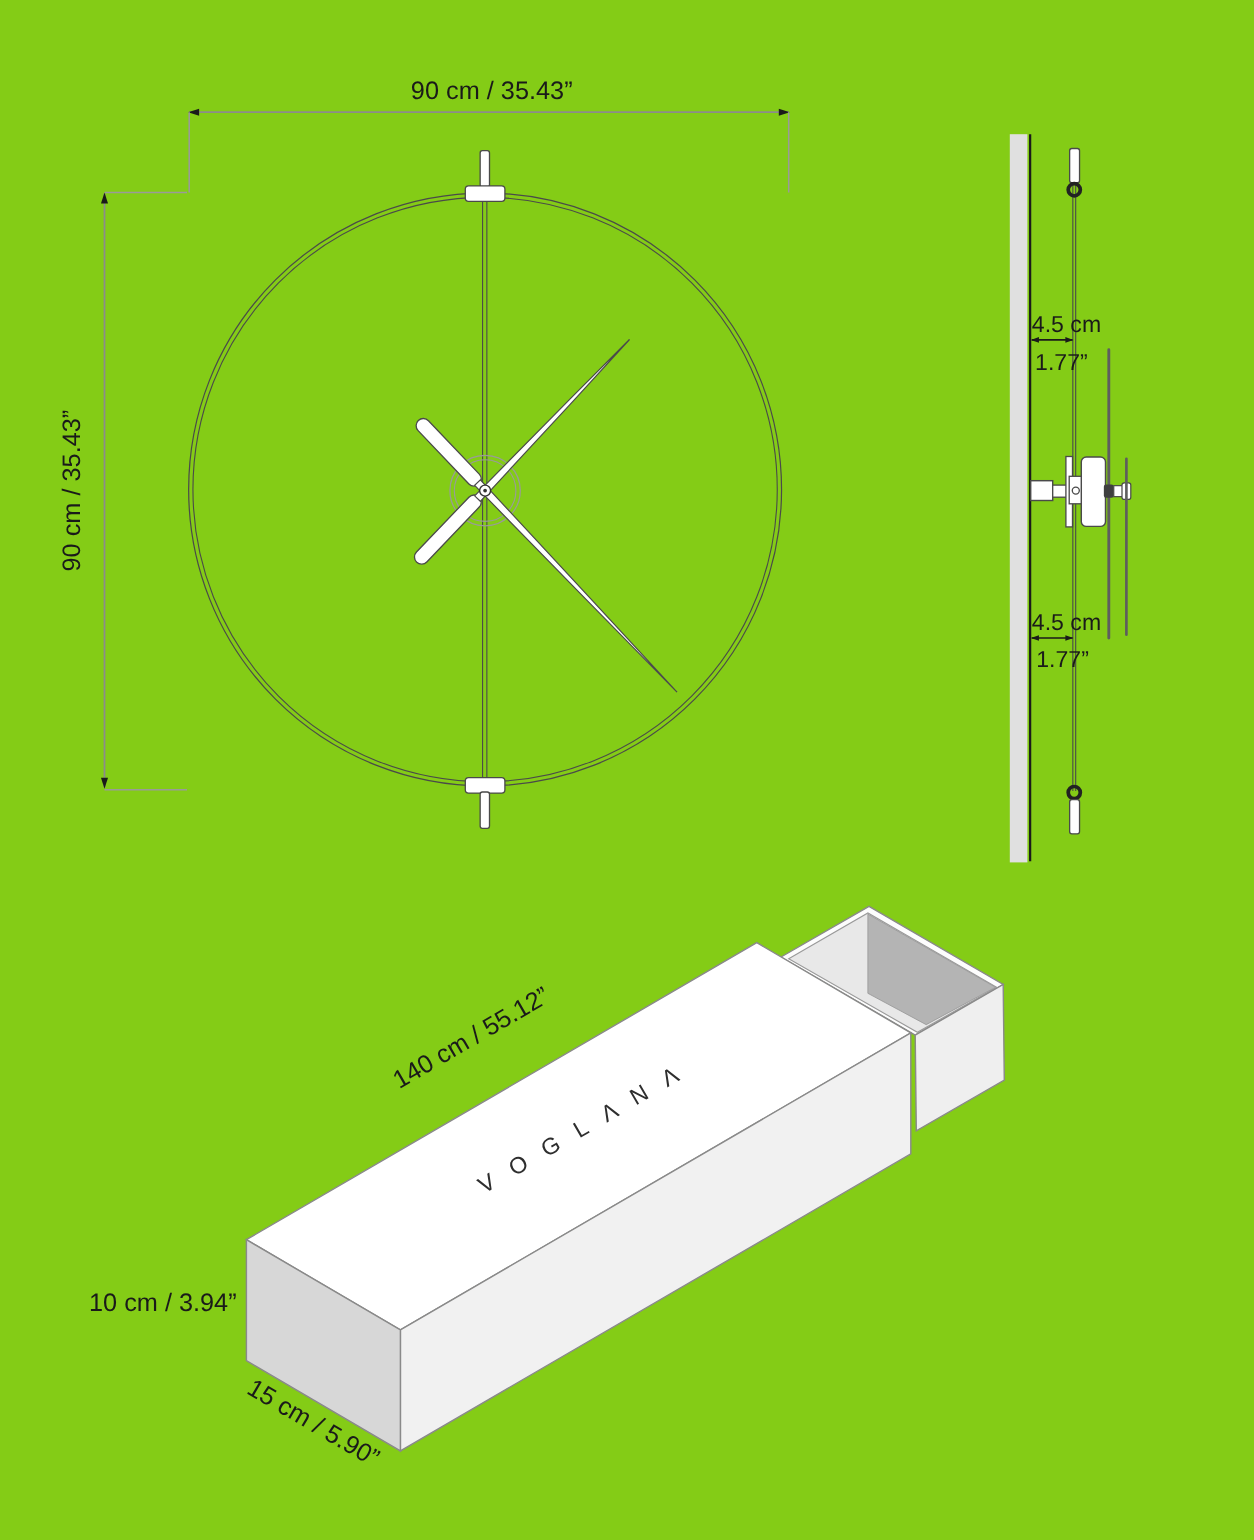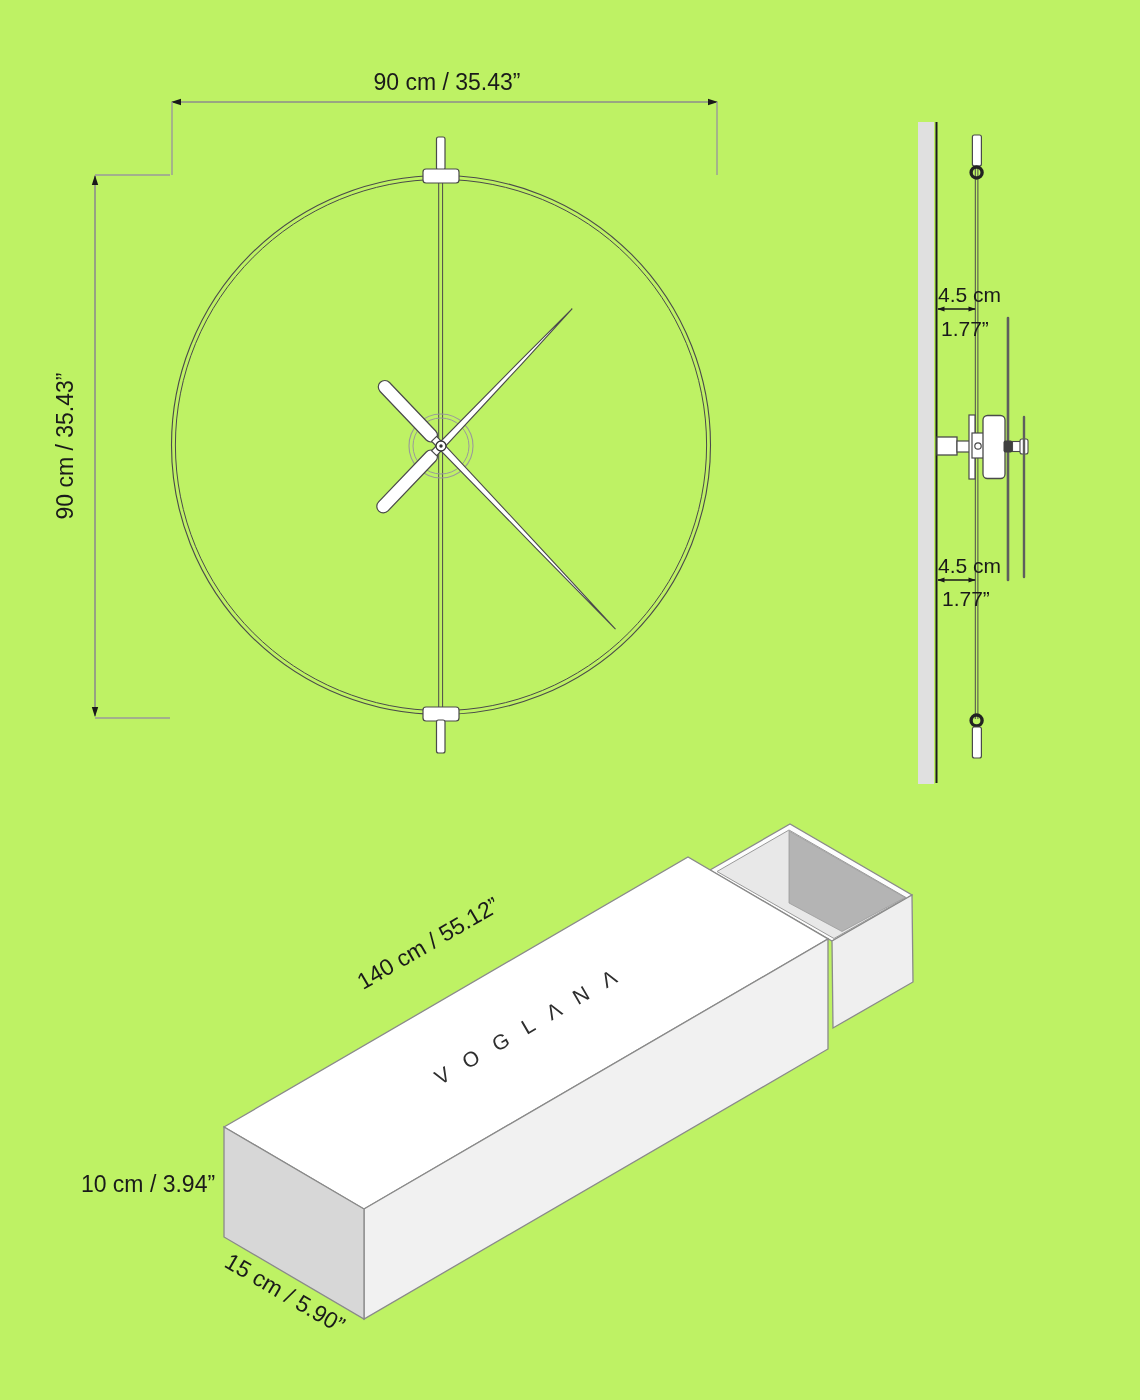--- a/index.html
+++ b/index.html
@@ -1,16 +1,16 @@
 <!DOCTYPE html>
 <html><head>
 <meta charset="utf-8">
 <style>
   html,body{margin:0;padding:0;background:#ffffff;}
-  .stage{width:1140px;height:1400px;position:relative;background:#bef264;overflow:hidden;text-decoration:underline;}
+  .stage{width:1140px;height:1400px;position:relative;background:#84cc16;overflow:hidden;text-decoration:underline;}
   svg{display:block;}
   text{font-family:"Liberation Sans","DejaVu Sans",sans-serif;fill:#1a1a1a;}
   .dim-label{font-size:23px;}
   .dim-label-sm{font-size:21px;}
   .brand{font-size:21px;fill:#2e2e2e;font-weight:500;}
 </style>
 </head>
 <body>
 
 <div class="stage">

